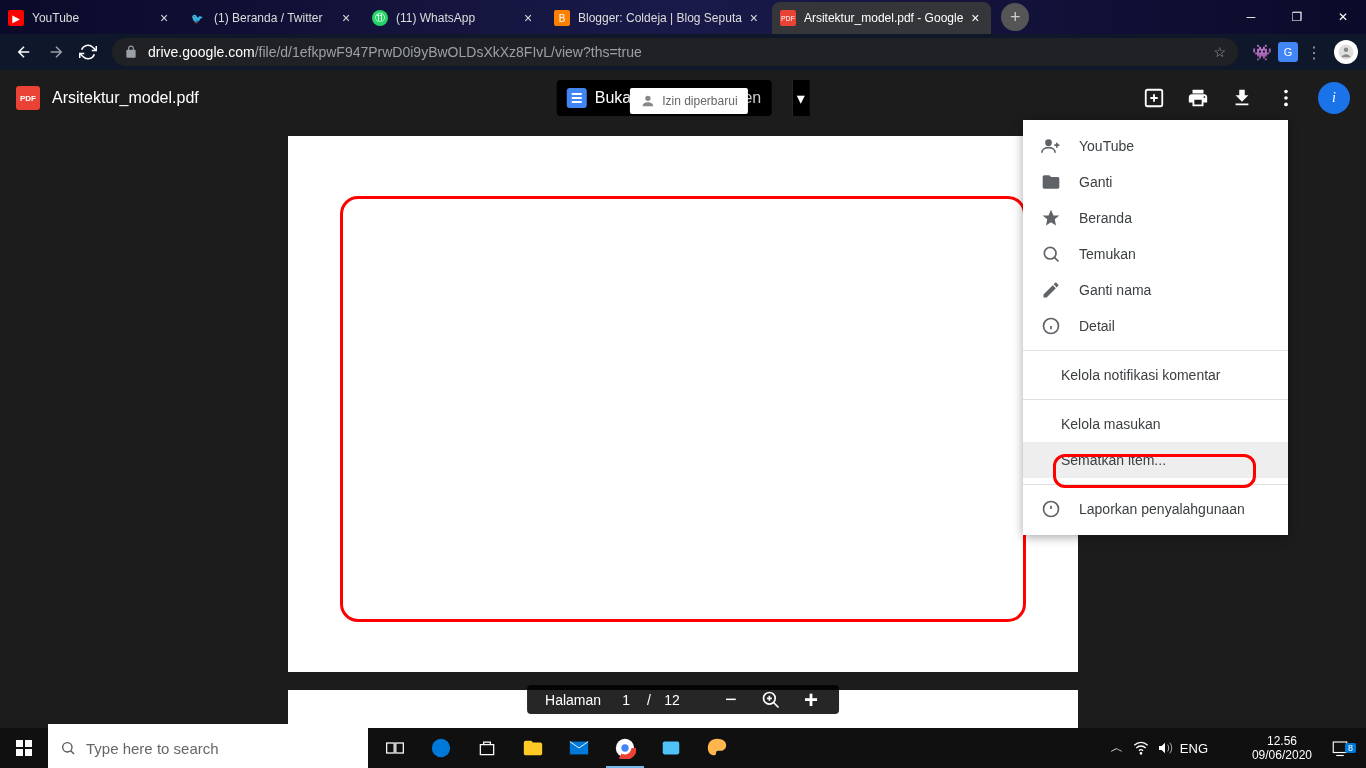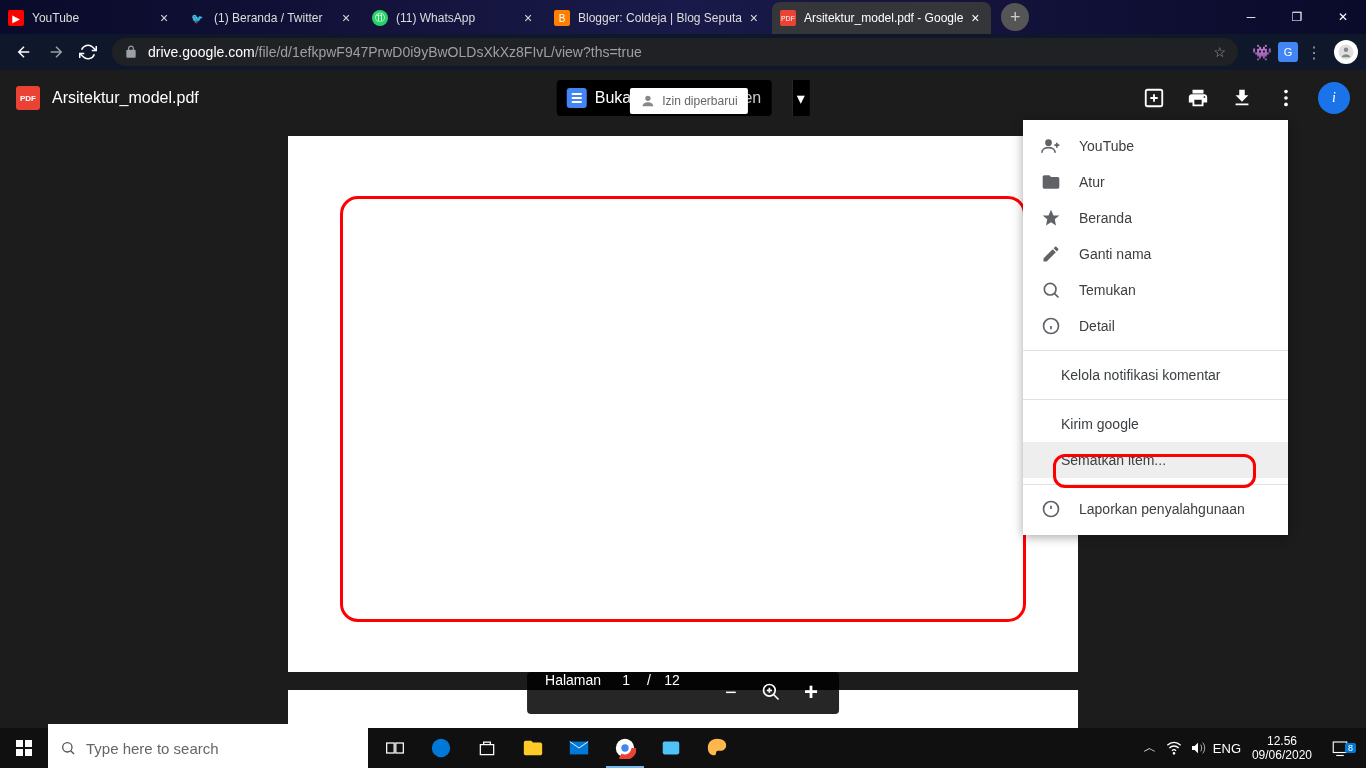--- a/index.html
+++ b/index.html
@@ -46,21 +46,21 @@
 
 
 .doc-area { position:absolute; top:126px; bottom:40px; left:0; right:0; background:#1c1c1c; overflow:hidden; }
 .doc-scroll { position:absolute; left:0; right:0; top:0; bottom:0; display:flex; flex-direction:column; align-items:center; padding-top:10px; }
 .page { width:790px; height:560px; background:#fff; position:relative; margin-bottom:18px; }
 .red-box { position:absolute; border:3px solid #ff0000; border-radius:18px; }
 .page .red-box { left:52px; top:60px; right:52px; bottom:50px; }
 .page2 { width:790px; height:40px; background:#fff; }
 
 
-.page-controls { position:absolute; bottom:54px; left:50%; transform:translateX(-50%); background:rgba(0,0,0,0.85); height:42px; display:flex; border-radius:4px; padding:0 8px; color:#fff; font-size:14px; }
+.page-controls { position:absolute; bottom:54px; left:50%; transform:translateX(-50%); background:rgba(0,0,0,0.85); height:29px; display:flex; align-items:center; border-radius:4px; padding:0 8px; color:#fff; font-size:14px; }
 .page-controls .lbl { margin:0 10px; }
 .page-controls .pagenum { width:30px; text-align:center; }
 .page-controls .sep { margin:0 6px; }
 .pc-btn { width:40px; height:40px; display:flex; align-items:center; justify-content:center; font-size:20px; cursor:pointer; color:#fff; }
 
 
 .context-menu { position:absolute; top:120px; right:78px; width:265px; background:#fff; box-shadow:0 2px 10px rgba(0,0,0,0.35); padding:8px 0; z-index:5; }
 .menu-item { height:36px; display:flex; align-items:center; padding:0 16px; font-size:14px; color:#3c4043; cursor:pointer; }
 .menu-item .micon { width:24px; margin-right:16px; color:#5f6368; display:flex; justify-content:center; }
 .menu-item.noicon { padding-left:38px; }
@@ -71,21 +71,21 @@
 
 .taskbar { position:absolute; bottom:0; left:0; right:0; height:40px; background:#101010; display:flex; align-items:center; }
 .start { width:48px; height:40px; display:flex; align-items:center; justify-content:center; color:#fff; cursor:pointer; }
 .searchbox { width:320px; height:48px; background:#fff; display:flex; align-items:center; padding:0 12px; color:#666; font-size:15px; cursor:text; }
 .searchbox .sicon { margin-right:10px; color:#333; }
 .task-icons { display:flex; height:40px; align-items:center; margin-left:4px; }
 .task-icon { width:46px; height:40px; display:flex; align-items:center; justify-content:center; cursor:pointer; position:relative; }
 .task-icon.active::after { content:""; position:absolute; bottom:0; left:4px; right:4px; height:2px; background:#76b9ed; }
 .tray { margin-left:auto; display:flex; align-items:center; height:40px; color:#fff; font-size:12px; padding-right:6px; }
 .tray-icon { width:24px; display:flex; justify-content:center; cursor:pointer; font-size:13px; }
-.clock { text-align:center; line-height:1.2; padding:0 8px; font-size:12px; }
+.clock { text-align:center; line-height:1.2; padding:0 8px; font-size:12px;margin-left:33px; }
 .notif { width:40px; display:flex; align-items:center; justify-content:center; position:relative; }
 .notif-badge { position:absolute; bottom:4px; right:4px; background:#0078d7; color:#fff; font-size:9px; padding:0 3px; border-radius:2px; }
 
 svg { display:block; }
 </style>
 </head>
 <body>
 
 <div class="titlebar">
   <div class="tabs">
@@ -244,63 +244,63 @@
         </svg>
       </span>
     <span>YouTube</span>
   </div>
   <div class="menu-item">
     <span class="micon">
         <svg width="20" height="20" viewBox="0 0 24 24" fill="#5f6368">
           <path d="M10 4H4c-1.1 0-2 .9-2 2v12c0 1.1.9 2 2 2h16c1.1 0 2-.9 2-2V8c0-1.1-.9-2-2-2h-8l-2-2z"></path>
         </svg>
       </span>
-    <span>Atur</span>
+    <span>Ganti</span>
   </div>
   <div class="menu-item">
     <span class="micon">
         <svg width="20" height="20" viewBox="0 0 24 24" fill="#5f6368">
           <path d="M12 2l3 7h7l-5.5 4.5L18 21l-6-4-6 4 1.5-7.5L2 9h7z"></path>
         </svg>
       </span>
     <span>Beranda</span>
-  </div>
-  <div class="menu-item">
-    <span class="micon">
-        <svg width="20" height="20" viewBox="0 0 24 24" fill="#5f6368">
-          <path d="M3 17.25V21h3.75L17.81 9.94l-3.75-3.75L3 17.25zM20.71 7.04c.39-.39.39-1.02 0-1.41l-2.34-2.34c-.39-.39-1.02-.39-1.41 0l-1.83 1.83 3.75 3.75 1.83-1.83z"></path>
-        </svg>
-      </span>
-    <span>Ganti nama</span>
   </div>
   <div class="menu-item">
     <span class="micon">
         <svg width="20" height="20" viewBox="0 0 24 24" fill="none" stroke="#5f6368" stroke-width="2">
           <circle cx="11" cy="11" r="7"></circle>
           <path d="M21 21l-5-5"></path>
         </svg>
       </span>
     <span>Temukan</span>
   </div>
   <div class="menu-item">
     <span class="micon">
+        <svg width="20" height="20" viewBox="0 0 24 24" fill="#5f6368">
+          <path d="M3 17.25V21h3.75L17.81 9.94l-3.75-3.75L3 17.25zM20.71 7.04c.39-.39.39-1.02 0-1.41l-2.34-2.34c-.39-.39-1.02-.39-1.41 0l-1.83 1.83 3.75 3.75 1.83-1.83z"></path>
+        </svg>
+      </span>
+    <span>Ganti nama</span>
+  </div>
+  <div class="menu-item">
+    <span class="micon">
         <svg width="20" height="20" viewBox="0 0 24 24" fill="none" stroke="#5f6368" stroke-width="2">
           <circle cx="12" cy="12" r="9"></circle>
           <path d="M12 8h.01M12 12v4"></path>
         </svg>
       </span>
     <span>Detail</span>
   </div>
   <div class="menu-divider"></div>
   <div class="menu-item noicon">
     <span>Kelola notifikasi komentar</span>
   </div>
   <div class="menu-divider"></div>
   <div class="menu-item noicon">
-    <span>Kirim google</span>
+    <span>Kelola masukan</span>
   </div>
   <div class="menu-item noicon highlighted" style="position:relative">
     <span>Sematkan item...</span>
   </div>
   <div class="menu-red-box" style="top:334px"></div>
   <div class="menu-divider"></div>
   <div class="menu-item">
     <span class="micon">
         <svg width="20" height="20" viewBox="0 0 24 24" fill="none" stroke="#5f6368" stroke-width="2">
           <circle cx="12" cy="12" r="9"></circle>

